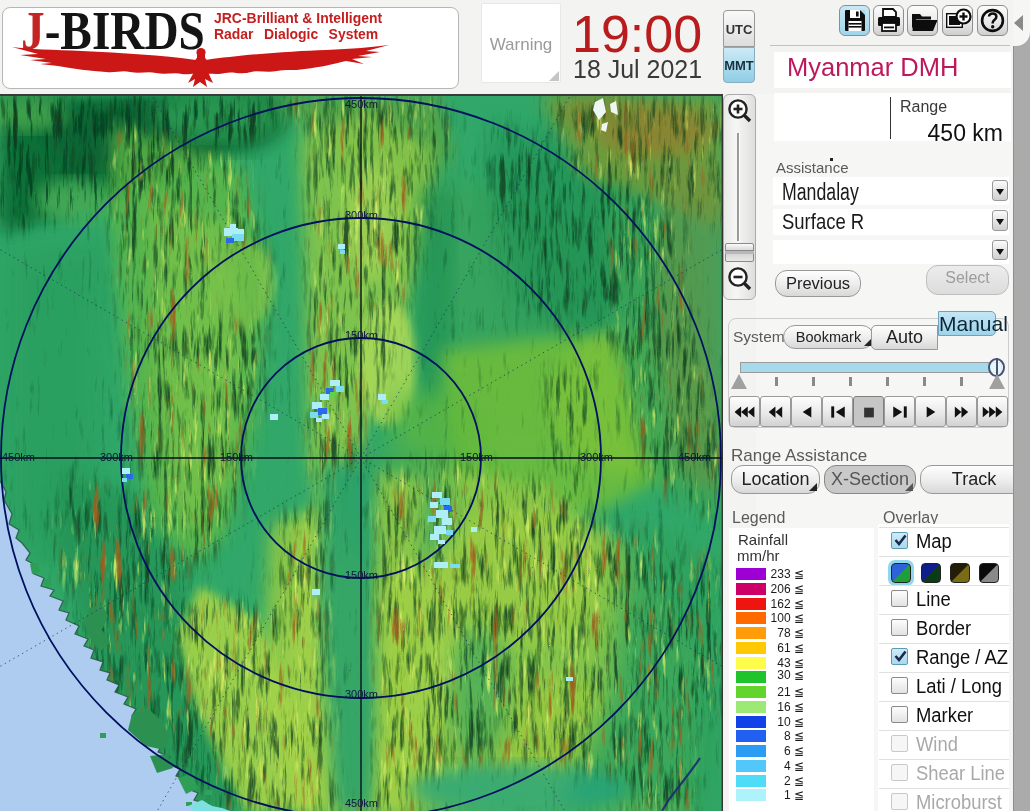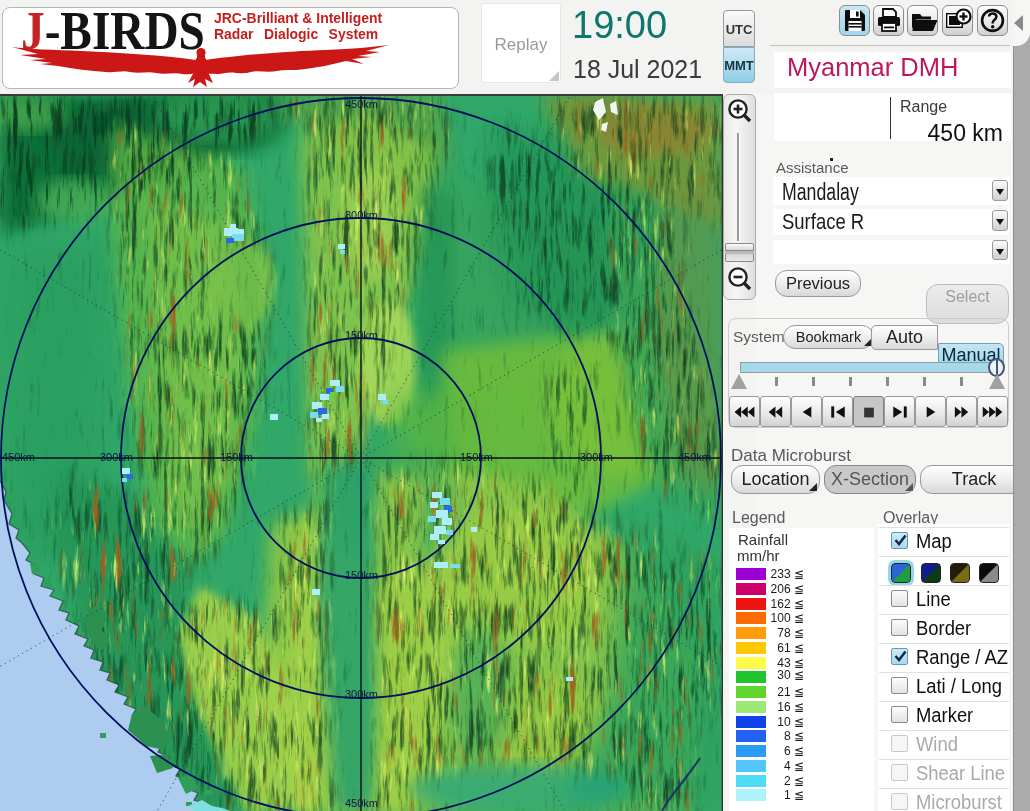--- a/index.html
+++ b/index.html
@@ -37,23 +37,23 @@
 L 205,74
 C 211,73 217,75 225,73 C 233,71 241,75 251,72 C 259,70 267,73 277,71 C 285,69 293,71 305,69 C 321,67 334,64 346,61 L 364,64 352,59 372,57 358,56 380,52 366,51 389,45
 C 372,47 352,49 326,50 C 292,51 240,55 206,60 Z"></path>
 <circle cx="201" cy="52.5" r="4.6"></circle>
 <rect x="197" y="55" width="8" height="8"></rect>
 <path d="M194,72 L208,72 L213,83 L205,79 L207,87 L200,82 L193,87 L195,79 L188,83 Z"></path>
 <ellipse cx="201" cy="65" rx="7" ry="9"></ellipse>
 </g>
 </svg>
 <div class="abs" style="left:481px;top:3px;width:80px;height:80px;background:#fff;border:1px solid #e8e8e8;border-radius:2px"></div>
-<div class="abs" style="left:481px;top:35px;width:80px;text-align:center;font-size:17px;color:#9a9a9a">Replay</div>
+<div class="abs" style="left:481px;top:35px;width:80px;text-align:center;font-size:17px;color:#9a9a9a">Warning</div>
 <div class="abs" style="left:549px;top:71px;width:0;height:0;border-left:10px solid transparent;border-bottom:10px solid #c4c4c4"></div>
-<div class="abs" style="left:572px;top:4px;font-size:38px;color:#0f766e">19:00</div>
+<div class="abs" style="left:572px;top:4px;font-size:52px;color:#b91c1c">19:00</div>
 <div class="abs" style="left:573px;top:54px;font-size:26px;color:#3a3a3a;transform:scaleX(.96);transform-origin:0 0;white-space:nowrap">18 Jul 2021</div>
 <div class="abs" style="left:723px;top:10px;width:32px;height:37px;border:1px solid #999;border-radius:4px 4px 0 0;background:linear-gradient(#fafafa,#dcdcdc);font-size:13px;font-weight:bold;color:#333;text-align:center;line-height:37px">UTC</div>
 <div class="abs" style="left:723px;top:47px;width:32px;height:36px;border:1px solid #85aec2;border-radius:0 0 4px 4px;background:linear-gradient(#cdeaf6,#8fcde6);font-size:13px;font-weight:bold;color:#16303c;text-align:center;line-height:36px">MMT</div>
 
 <div id="toolbar">
     <div class="abs" style="left: 839px; top: 5px; width: 31px; height: 31px; border: 1px solid rgb(141, 141, 141); border-radius: 6px; background: linear-gradient(rgb(200, 232, 244), rgb(158, 214, 236));"><svg width="29" height="29" viewBox="0 0 29 29">
         <rect x="5" y="4" width="20" height="21" fill="#0d0d0d" rx="1"></rect>
         <path d="M25,4 L25,9 L20,4 Z" fill="#a8dcee"></path>
         <rect x="10" y="4" width="10" height="8" fill="#fff"></rect>
         <rect x="16" y="5.5" width="2.6" height="5" fill="#0d0d0d"></rect>
@@ -98,27 +98,27 @@
 <div class="abs" style="left:830px;top:158px;width:3px;height:3px;background:#222"></div>
 <div class="ddrow" style="top:177px;width:236px;height:28px"></div>
 <div class="ddrow" style="top:209px;width:236px;height:26px"></div>
 <div class="ddrow" style="top:240px;width:236px;height:24px"></div>
 <div class="abs" style="left:782px;top:179px;font-size:23px;color:#1a1a1a;transform:scaleX(.77);transform-origin:0 0;white-space:nowrap">Mandalay</div>
 <div class="abs" style="left:782px;top:209px;font-size:22px;color:#1a1a1a;transform:scaleX(.84);transform-origin:0 0;white-space:nowrap">Surface R</div>
 <div class="ddbtn" style="top:180px;height:21px"></div>
 <div class="ddbtn" style="top:210px;height:21px"></div>
 <div class="ddbtn" style="top:240px;height:20px"></div>
 <div class="btn" style="left:775px;top:270px;width:86px;height:27px;font-size:16.5px;line-height:25px">Previous</div>
-<div class="btn" style="left:926px;top:284px;width:83px;height:40px;font-size:16px;line-height:24px;background:linear-gradient(#ececec,#dcdcdc);border-color:#bdbdbd;color:#9d9d9d">Select</div>
+<div class="btn" style="left:926px;top:265px;width:83px;height:30px;font-size:16px;line-height:24px;background:linear-gradient(#ececec,#dcdcdc);border-color:#bdbdbd;color:#9d9d9d">Select</div>
 
 <div class="abs" style="left:728px;top:318px;width:281px;height:110px;border:1px solid #ccc;border-radius:8px"></div>
 <div class="lbl" style="left:733px;top:328px;font-size:15.5px">System</div>
 <div class="btn" style="left:783px;top:325px;width:91px;height:24px;font-size:14.5px;line-height:22px">Bookmark<span class="corner" style="border-left-width:7px;border-bottom-width:7px"></span></div>
 <div class="btn" style="left:871px;top:325px;width:67px;height:25px;font-size:18px;line-height:23px;border-radius:5px 0 0 5px">Auto</div>
-<div class="btn" style="left:938px;top:343px;width:66px;height:25px;font-size:18px;line-height:23px;border-radius:0 5px 5px 0;background:linear-gradient(#c3e6f5,#9ed4eb);border-color:#6fa3bd;color:#0e2633">Manual</div>
+<div class="btn" style="left:938px;top:311px;width:58px;height:25px;font-size:21px;line-height:23px;border-radius:0 5px 5px 0;background:linear-gradient(#c3e6f5,#9ed4eb);border-color:#6fa3bd;color:#0e2633">Manual</div>
 <div class="abs" style="left:740px;top:362px;width:262px;height:11px;background:#a5daec;border:1px solid #9a9a9a"></div>
 <div class="abs" style="left:988px;top:358px;width:17px;height:19px;border:2px solid #44537a;border-radius:50%;background:rgba(255,255,255,.75)"></div>
 <div class="abs" style="left:996px;top:358px;width:1.5px;height:19px;background:#44537a"></div>
 <div id="ticks">
     <div class="abs" style="left: 775px; top: 377px; width: 3px; height: 9px; background: rgb(138, 138, 138);"></div>
     <div class="abs" style="left: 812px; top: 377px; width: 3px; height: 9px; background: rgb(138, 138, 138);"></div>
     <div class="abs" style="left: 849px; top: 377px; width: 3px; height: 9px; background: rgb(138, 138, 138);"></div>
     <div class="abs" style="left: 886px; top: 377px; width: 3px; height: 9px; background: rgb(138, 138, 138);"></div>
     <div class="abs" style="left: 923px; top: 377px; width: 3px; height: 9px; background: rgb(138, 138, 138);"></div>
     <div class="abs" style="left: 960px; top: 377px; width: 3px; height: 9px; background: rgb(138, 138, 138);"></div>
@@ -168,21 +168,21 @@
         <path d="M0,1 L6,6 L0,11 Z M6,1 L12,6 L6,11 Z" fill="#111"></path>
       </svg>
     </div>
     <div class="pbtn" style="left: 977px;">
       <svg width="21" height="13.5" viewBox="0 0 19 12">
         <path d="M0,1 L6,6 L0,11 Z M6,1 L12,6 L6,11 Z M12,1 L18,6 L12,11 Z" fill="#111"></path>
       </svg>
     </div>
   </div>
 
-<div class="lbl" style="left:731px;top:446px;font-size:17px">Data Microburst</div>
+<div class="lbl" style="left:731px;top:446px;font-size:17px">Range Assistance</div>
 <div class="btn" style="left:731px;top:465px;width:89px;height:29px;font-size:18px;line-height:27px">Location<span class="corner"></span></div>
 <div class="btn" style="left:824px;top:465px;width:92px;height:29px;font-size:18px;line-height:27px;background:#c9c9c9;border-color:#888;color:#555">X-Section<span class="corner" style="border-bottom-color:#555"></span></div>
 <div class="btn" style="left:920px;top:465px;width:108px;height:29px;font-size:18px;line-height:27px">Track<span class="corner"></span></div>
 
 <div class="lbl" style="left:732px;top:509px">Legend</div>
 <div class="abs" style="left:729px;top:528px;width:145px;height:283px;background:#fff"></div>
 <div class="abs" style="left:738px;top:531px;font-size:15px;color:#333">Rainfall</div>
 <div class="abs" style="left:737px;top:547px;font-size:15px;color:#333">mm/hr</div>
 <div id="legend">
     <div class="abs" style="left: 736px; top: 568px; width: 30px; height: 12px; background: rgb(157, 0, 213);"></div>

